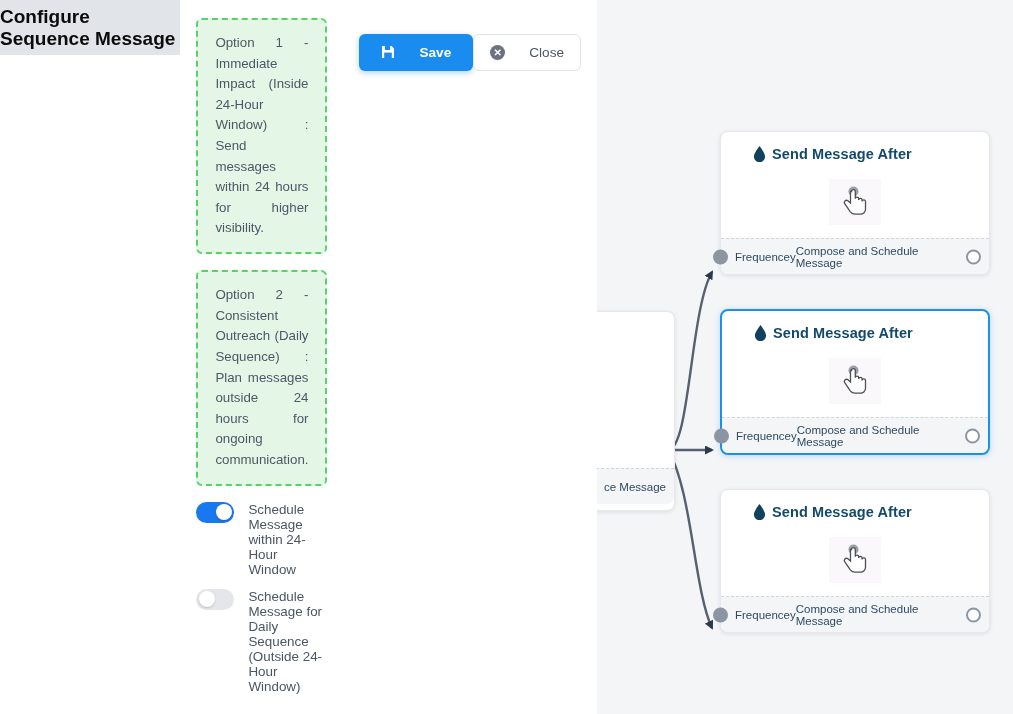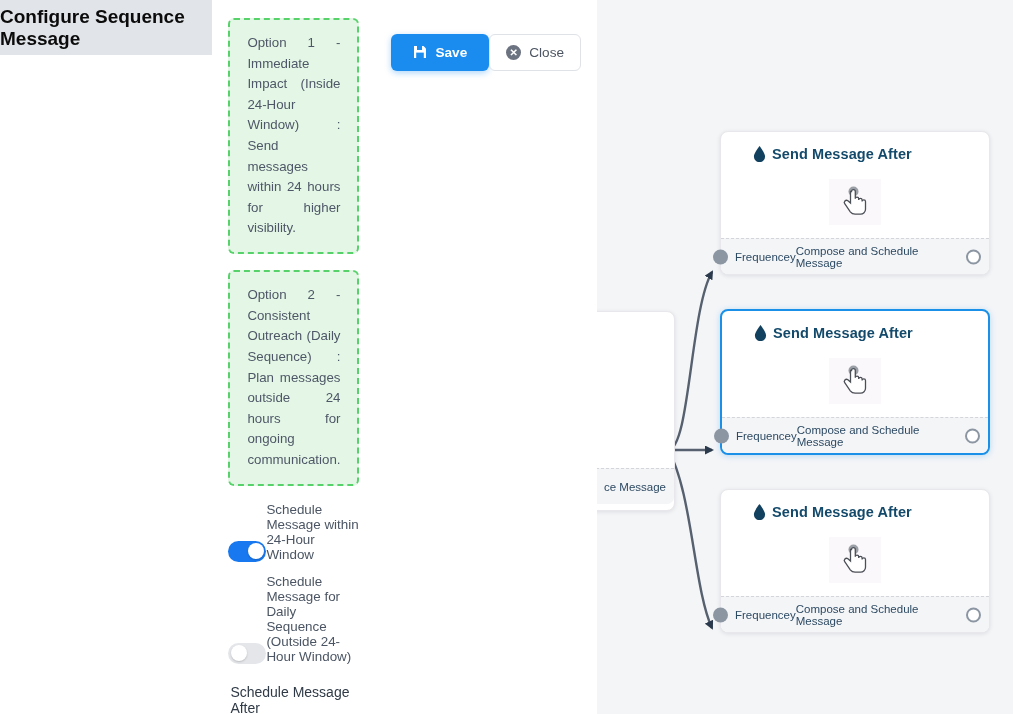--- a/index.html
+++ b/index.html
@@ -97,21 +97,21 @@
     font-size: 13.3px;
     line-height: 1.55;
     text-align: justify;
     color: #4b5563;
     margin-bottom: 16px;
   }
   .note.warn  { background: #fdfcf0; border: 2px dashed #f6c462; color: #4e5767; }
   .note.good  { background: #e4f7e6; border: 2px dashed #57d26a; color: #4e5767; }
 
   .switch-row {
-    display: flex; align-items: flex-end; 
+    display: flex; align-items: flex-start; gap: 14px;
     margin: 0 0 12px 0;
   }
   .switch {
     width: 38px; height: 21px; border-radius: 11px;
     position: relative; flex: none;
   }
   .switch.on  { background: #1878f0; }
   .switch.off { background: #e4e6ea; }
   .knob {
     position: absolute; top: 2.5px;
@@ -149,21 +149,21 @@
   #divider {
     border-top: 1px dashed #b9bec6;
     margin: 24px 0 0 0;
   }
   #modal-foot {
     height: 104px;
     display: flex; align-items: center;
     padding: 0 16px;
   }
   .btn {
-    display: inline-flex; align-items: center; gap: 8px;
+    display: inline-flex; align-items: center; gap: 24px;
     border-radius: 6px; cursor: pointer;
     font-size: 13.6px;
   }
   .btn-save {
     background: #1a8cf0; color: #fff;
     padding: 11px 22px; font-weight: bold;
     border: none;
     box-shadow: 0 2px 6px rgba(26,140,240,.35);
   }
   .btn-close {

